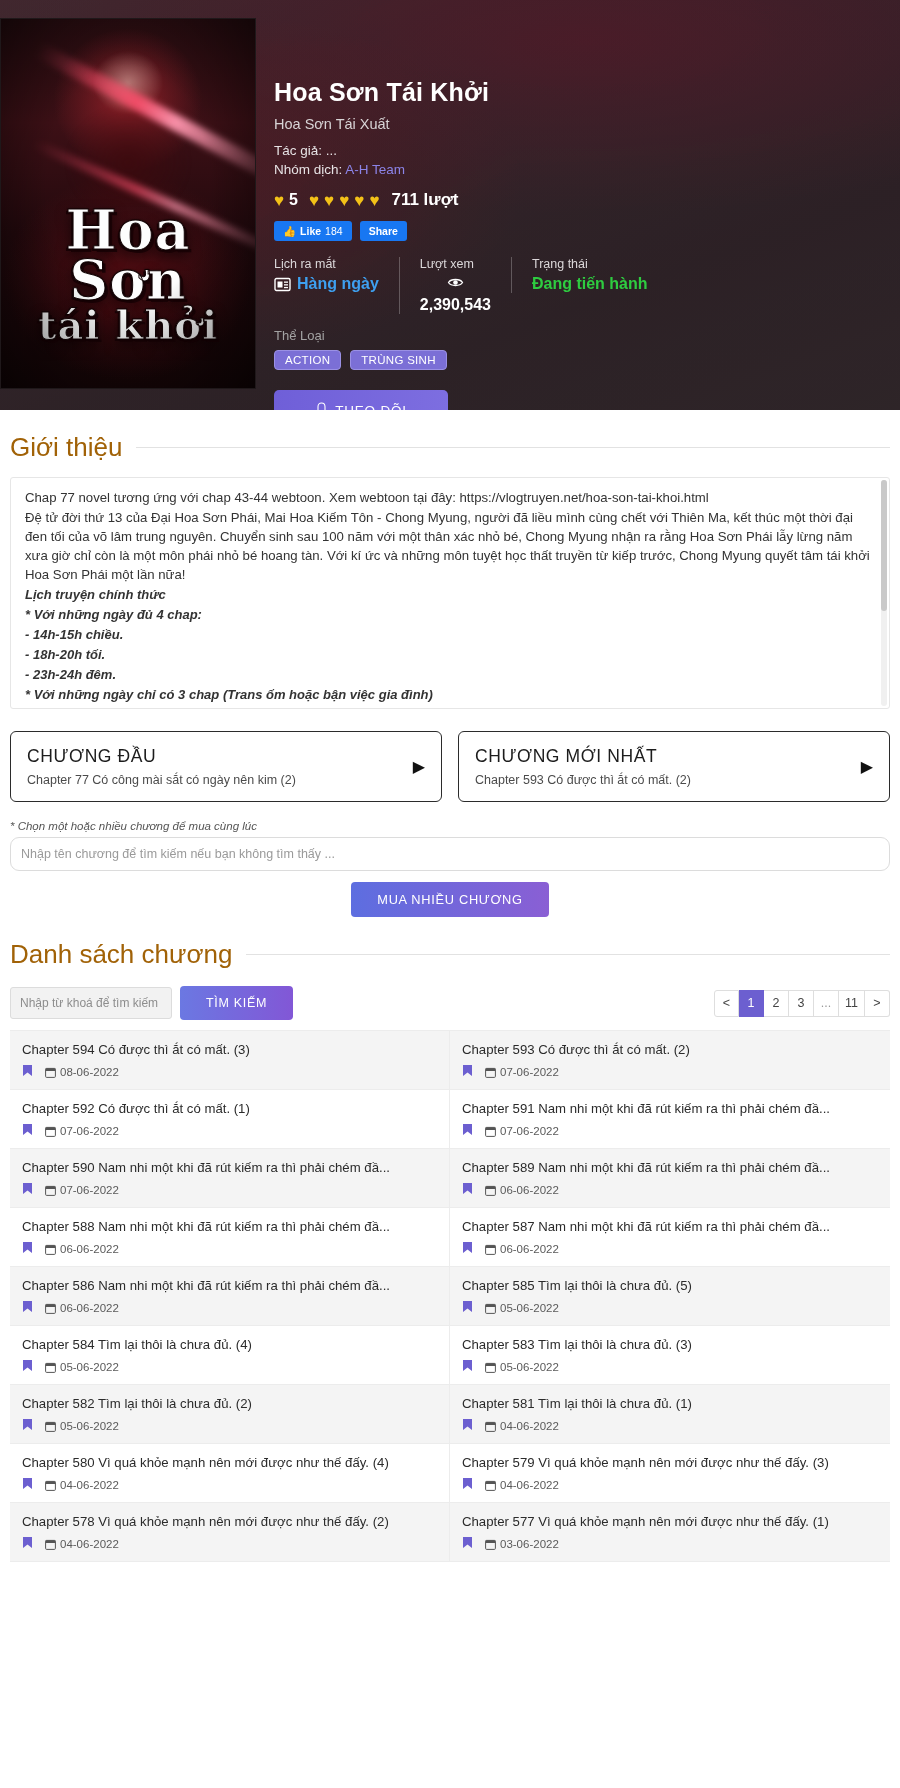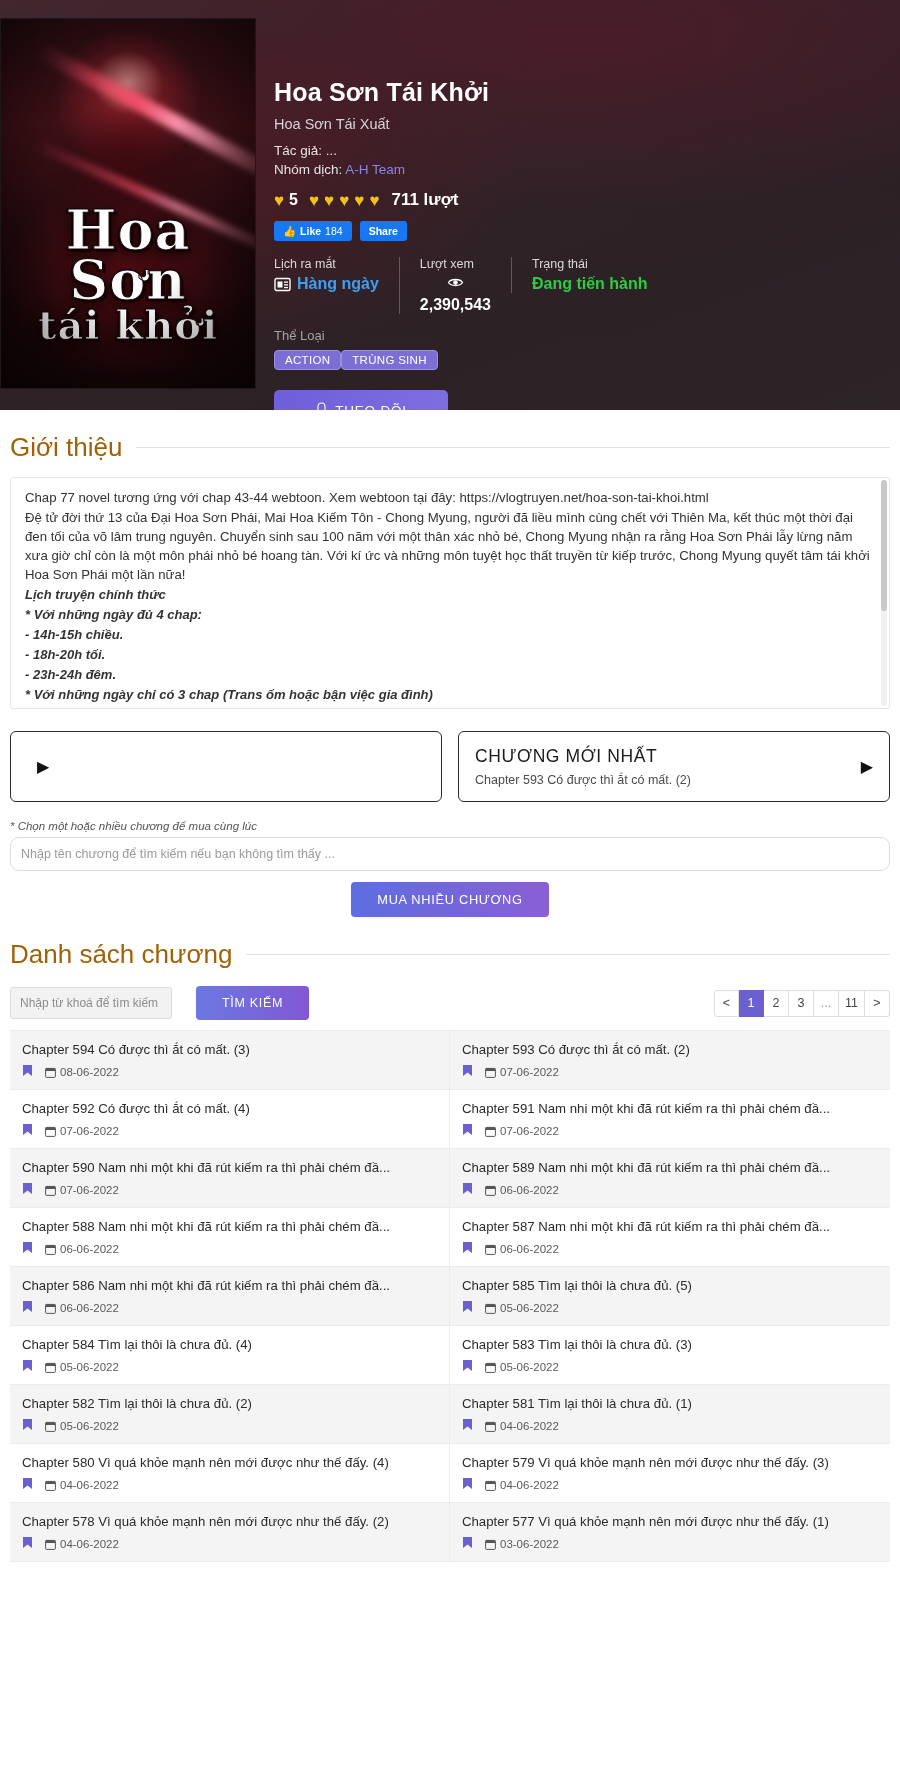--- a/index.html
+++ b/index.html
@@ -162,21 +162,21 @@
   .stat { padding-right:20px; }
   .stat + .stat { padding-left:20px; border-left:1px solid rgba(255,255,255,.25); }
   .stat-label { font-size:12.5px; color:#dcd8da; margin-bottom:4px; }
   .stat-value { font-size:16px; font-weight:bold; display:flex; align-items:center; gap:6px; }
   .stat-value.blue { color:#3ea0f0; }
   .stat-value.white { color:#ffffff;flex-direction:column; }
   .stat-value.green { color:#2ecc40; }
   .ico { width:17px; height:15px; display:inline-block; }
 
   .genre-label { font-size:13px; color:#a3a3a3; margin:2px 0 7px 0; }
-  .genre-row { display:flex; margin-bottom:20px; }
+  .genre-row { display:flex; gap:9px; margin-bottom:20px; }
   .genre {
     background:#7b6fd6;
     color:#fff;
     font-size:11.5px;
     padding:3px 10px;
     border-radius:4px;
     border:1px solid #9a90e4;
     letter-spacing:.3px;
   }
   .follow-btn {
@@ -299,21 +299,21 @@
     border:1px solid #dcdcdc;
     background:#f2f2f2;
     border-radius:3px;
     padding:8px 9px;
     font-size:12px;
     color:#555;
     font-family:"Liberation Sans", sans-serif;
   }
   .kw-input::placeholder { color:#8d8d8d; }
   .search-btn {
-    margin-left:24px;
+    margin-left:8px;
     background:linear-gradient(90deg,#6b78e2,#8257d6);
     color:#fff;
     border:none;
     border-radius:4px;
     padding:10px 26px;
     font-size:12.5px;
     letter-spacing:.7px;
     cursor:pointer;
   }
   .pager { margin-left:auto; display:flex; }
@@ -482,20 +482,24 @@
     <p class="ital">* Với những ngày chỉ có 3 chap (Trans ốm hoặc bận việc gia đình)</p>
 
     <div class="desc-scroll">
         <i></i>
       </div>
   </div>
 
   
   <div class="chap-nav">
     <div class="chap-card">
+      <div>
+        <div class="kicker">CHƯƠNG ĐẦU</div>
+        <div class="sub">Chapter 77 Có công mài sắt có ngày nên kim (2)</div>
+      </div>
       <div class="arrow">▶</div>
     </div>
     <div class="chap-card">
       <div>
         <div class="kicker">CHƯƠNG MỚI NHẤT</div>
         <div class="sub">Chapter 593 Có được thì ắt có mất. (2)</div>
       </div>
       <div class="arrow">▶</div>
     </div>
   </div>
@@ -552,21 +556,21 @@
           <span class="date">
             <svg width="11" height="11" viewBox="0 0 11 11">
               <rect x="0.6" y="1.4" width="9.8" height="9" rx="1" fill="none" stroke="#555" stroke-width="1"></rect>
               <rect x="0.6" y="1.4" width="9.8" height="2.6" fill="#555"></rect>
             </svg>
             <span class="dtxt">07-06-2022</span>
           </span>
         </div>
       </div>
       <div class="chap-row">
-        <div class="chap-name">Chapter 592 Có được thì ắt có mất. (4)</div>
+        <div class="chap-name">Chapter 592 Có được thì ắt có mất. (1)</div>
         <div class="chap-foot">
           <span class="bk"><svg width="11" height="13" viewBox="0 0 11 13">
               <path d="M1 1 L10 1 L10 12 L5.5 8.4 L1 12 Z" fill="#6c5fd0"></path>
             </svg></span>
           <span class="date">
             <svg width="11" height="11" viewBox="0 0 11 11">
               <rect x="0.6" y="1.4" width="9.8" height="9" rx="1" fill="none" stroke="#555" stroke-width="1"></rect>
               <rect x="0.6" y="1.4" width="9.8" height="2.6" fill="#555"></rect>
             </svg>
             <span class="dtxt">07-06-2022</span>

